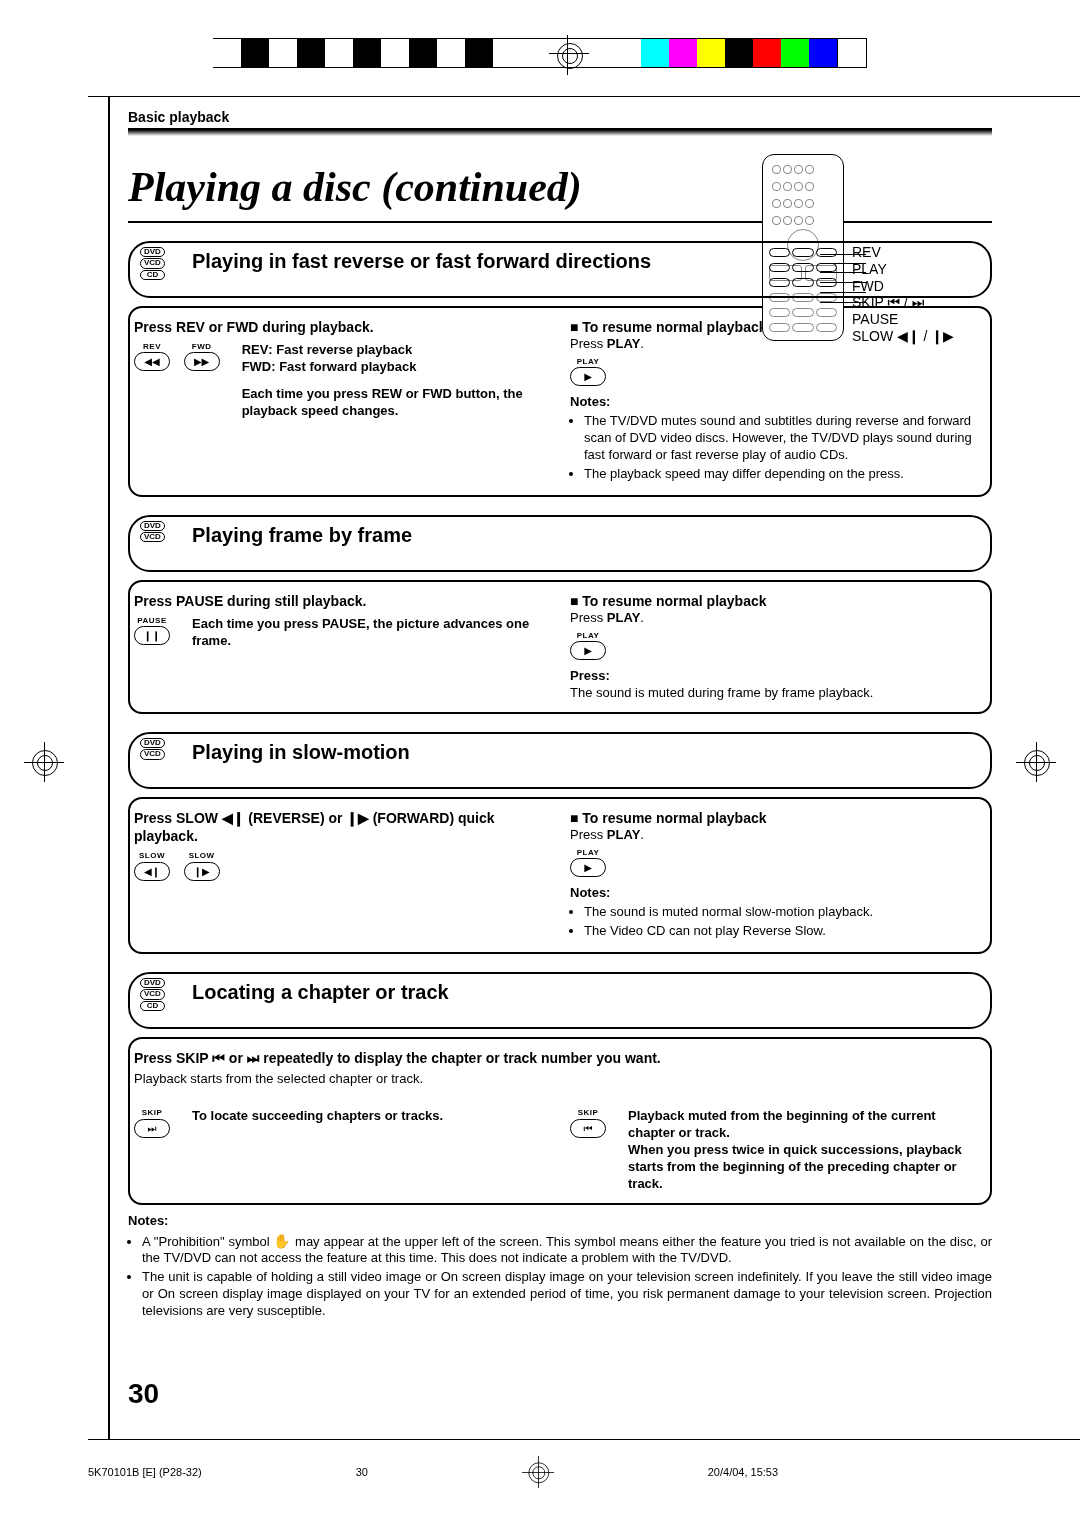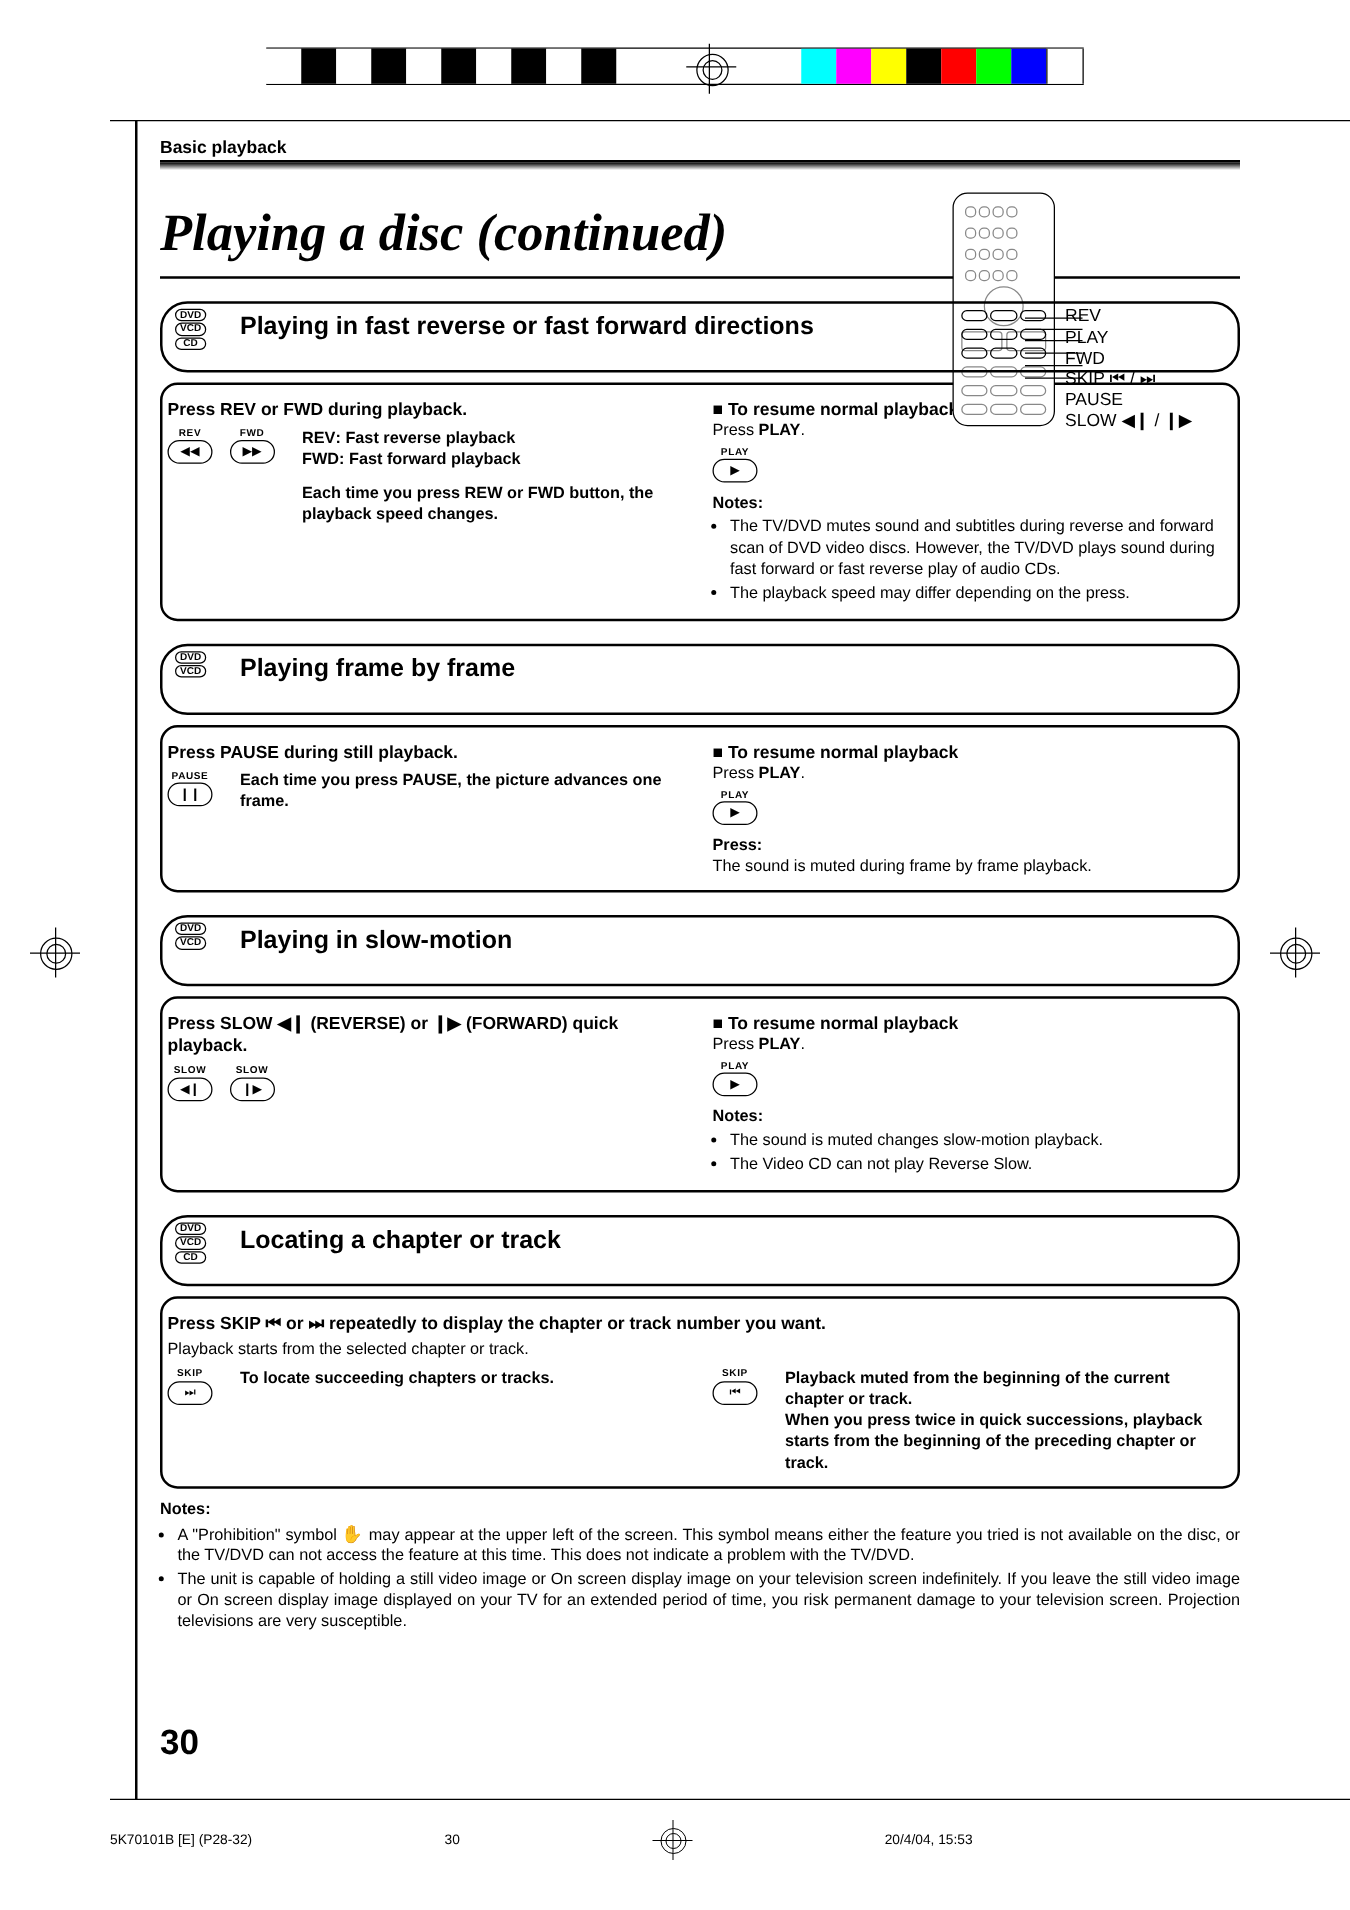--- a/index.html
+++ b/index.html
@@ -290,38 +290,38 @@
             <div class="btn-stack"><div class="btn-label">SLOW</div><div class="btn-icon">❙▶</div></div>
           </div>
         </div>
       </div>
       <div class="col right">
         <div class="sub-title">To resume normal playback</div>
         <div>Press <b>PLAY</b>.</div>
         <div class="btn-stack" style="margin-top:4px"><div class="btn-label">PLAY</div><div class="btn-icon">▶</div></div>
         <div class="notes-title">Notes:</div>
         <ul class="notes">
-          <li>The sound is muted changes slow-motion playback.</li>
+          <li>The sound is muted normal slow-motion playback.</li>
           <li>The Video CD can not play Reverse Slow.</li>
         </ul>
       </div>
     </div>
 
     <div class="section-head">
       <span class="badges">
           <span class="badge">DVD</span>
           <span class="badge">VCD</span>
           <span class="badge">CD</span>
         </span>
       <span>Locating a chapter or track</span>
     </div>
     <div class="box">
       <div class="instr-title">Press SKIP ⏮ or ⏭ repeatedly to display the chapter or track number you want.</div>
       <div>Playback starts from the selected chapter or track.</div>
-      <div class="two-col" style="margin-top:0">
+      <div class="two-col" style="margin-top:14px">
         <div class="col btn-row">
           <div class="btn-stack"><div class="btn-label">SKIP</div><div class="btn-icon">⏭</div></div>
           <div class="desc">To locate succeeding chapters or tracks.</div>
         </div>
         <div class="col btn-row">
           <div class="btn-stack"><div class="btn-label">SKIP</div><div class="btn-icon">⏮</div></div>
           <div class="desc">
             <div>Playback muted from the beginning of the current chapter or track.</div>
             <div>When you press twice in quick successions, playback starts from the beginning of the preceding chapter or track.</div>
           </div>

